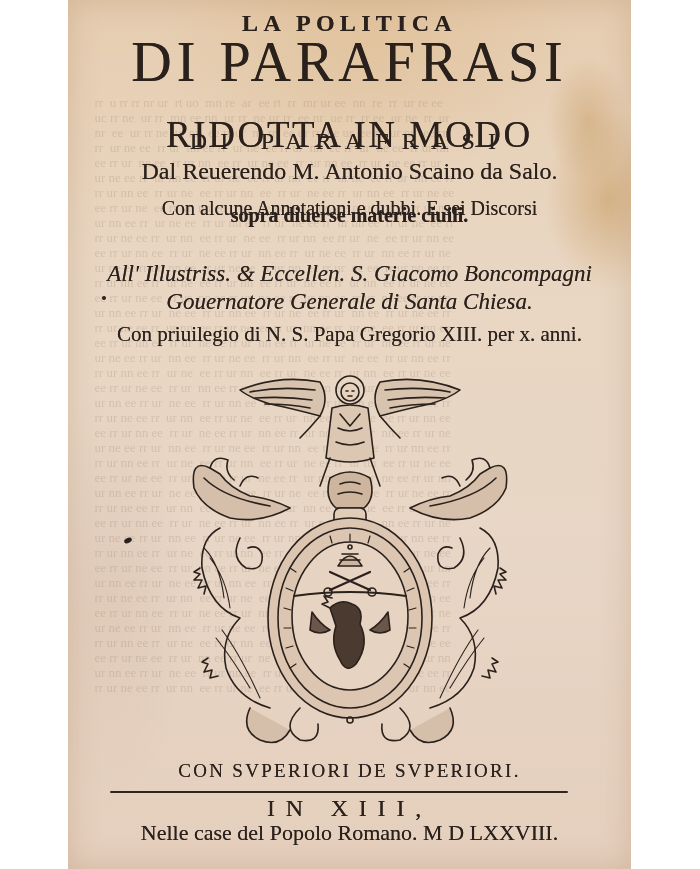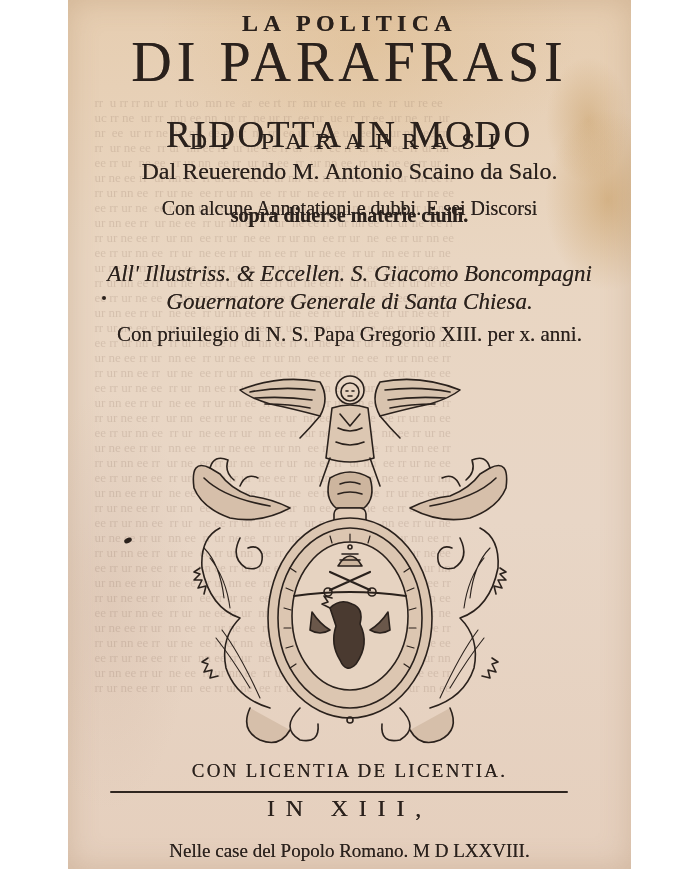--- a/index.html
+++ b/index.html
@@ -28,21 +28,21 @@
     .l-ridotta { top: 88px; font-size: 37px; letter-spacing: 0.07em; line-height: 1; margin-top: 28px; }
     .l-parafrasi { top: 128px; font-size: 24px; letter-spacing: 0.55em; }
     .l-author { top: 158px; font-size: 24px; }
     .l-annot { top: 197px; font-size: 20px; }
     .l-sopra { top: 204px; font-size: 20px; font-weight: bold; }
     .l-illustris { top: 261px; font-size: 23px; font-style: italic; }
     .l-gouern { top: 289px; font-size: 23px; font-style: italic; }
     .l-priuil { top: 322px; font-size: 21px; }
     .l-licentia { top: 760px; font-size: 19px; letter-spacing: 0.12em; }
     .l-roma { top: 795px; font-size: 24px; letter-spacing: 0.45em; }
-    .l-nelle { top: 840px; font-size: 19px; }
+    .l-nelle { top: 820px; font-size: 22px; }
     .rule {
       position: absolute; left: 42px; top: 791px; width: 458px; height: 2px;
       background: #2f2620; border-radius: 1px;
     }
     .bleed {
       position: absolute; color: rgba(120,95,80,0.18);
       font-family: "Liberation Serif", serif; font-size: 13px; line-height: 15px;
       white-space: pre; pointer-events: none;
     }
     .woodcut { position: absolute; left: 112px; top: 368px; }
@@ -170,17 +170,17 @@
       <path d="M220 340 Q240 360 220 372 Q200 376 202 356"></path>
       <path d="M70 340 Q60 362 80 372 Q100 380 110 362" fill="#d6bfaa"></path>
       <path d="M270 340 Q280 362 260 372 Q240 380 230 362" fill="#d6bfaa"></path>
       <circle cx="170" cy="352" r="3"></circle>
     </g>
   </svg>
 
   <div class="spot" style="left:56px; top:538px; width:8px; height:5px; transform:rotate(-25deg);"></div>
   <div class="spot" style="left:34px; top:296px; width:4px; height:4px;"></div>
 
-  <div class="line l-licentia">CON LICENTIA DE LICENTIA.</div>
+  <div class="line l-licentia">CON SVPERIORI DE SVPERIORI.</div>
   <div class="rule"></div>
   <div class="line l-roma">IN XIII,</div>
   <div class="line l-nelle">Nelle case del Popolo Romano.  M D LXXVIII.</div>
 </div>
 
 </body></html>

